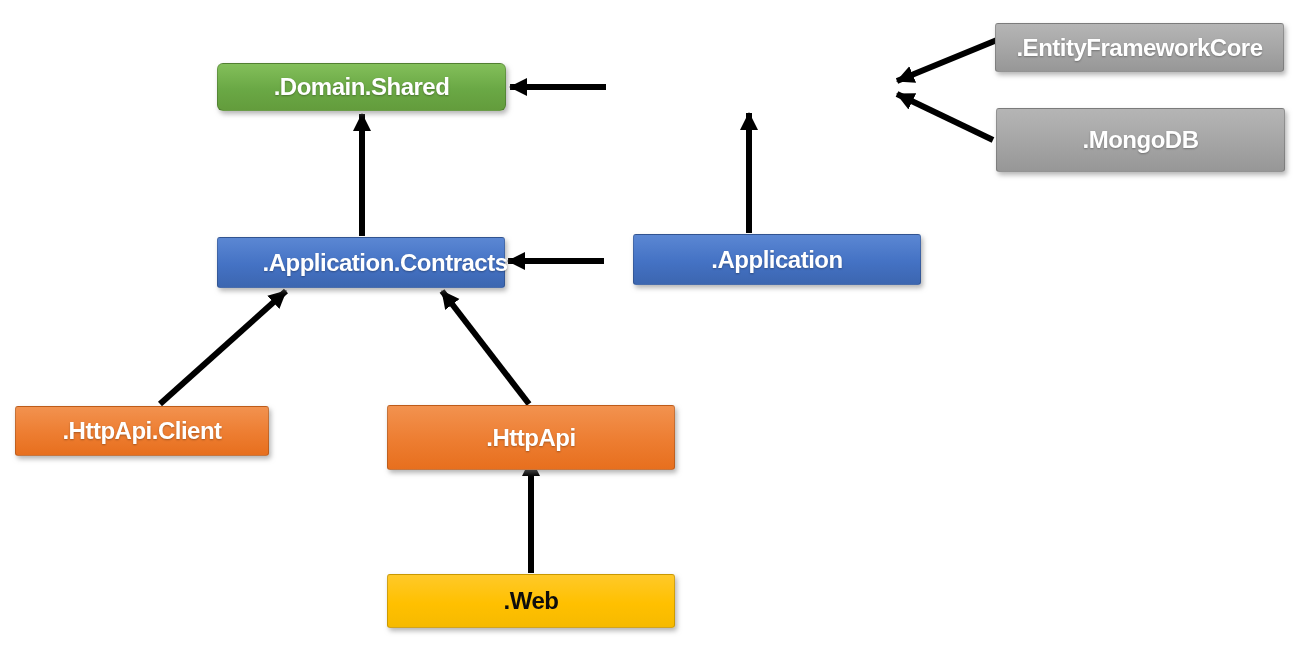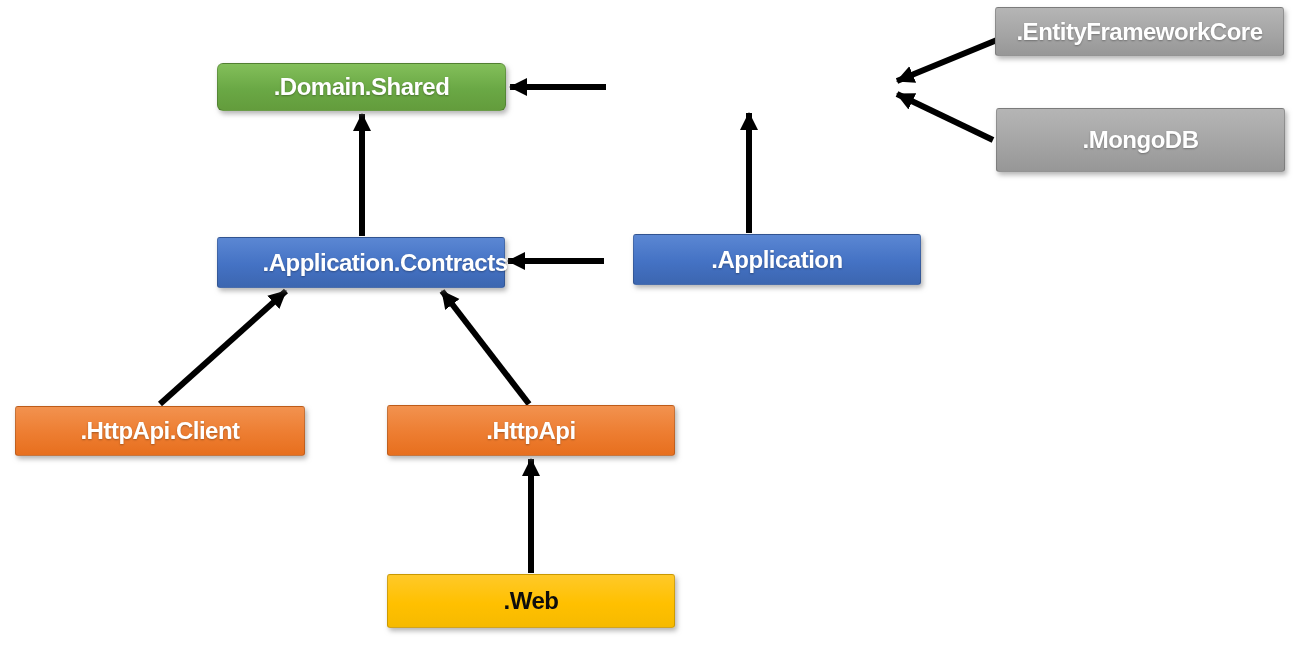--- a/index.html
+++ b/index.html
@@ -54,41 +54,41 @@
         <line x1="529" y1="404" x2="442" y2="291" stroke="#000000" stroke-width="6" marker-end="url(#arrowhead)"></line>
         <line x1="531" y1="573" x2="531" y2="459" stroke="#000000" stroke-width="6" marker-end="url(#arrowhead)"></line>
       </g>
   </svg>
 
   <div class="node green" style="left:217px;top:63px;width:289px;height:48px;">
     <span>.Domain.Shared</span>
   </div>
 
 
-  <div class="node gray" style="left:995px;top:7px;width:289px;height:49px;">
+  <div class="node gray" style="left:995px;top:23px;width:289px;height:49px;">
     <span>.EntityFrameworkCore</span>
   </div>
 
   <div class="node gray" style="left:996px;top:108px;width:289px;height:64px;">
     <span>.MongoDB</span>
   </div>
 
   <div class="node blue" style="left:217px;top:237px;width:288px;height:51px;padding-left:48px;">
     <span>.Application.Contracts</span>
   </div>
 
   <div class="node blue" style="left:605px;top:234px;width:288px;height:51px;margin-left:28px;">
     <span>.Application</span>
   </div>
 
-  <div class="node orange" style="left:15px;top:406px;width:290px;height:50px;">
+  <div class="node orange" style="left:15px;top:406px;width:254px;height:50px;">
     <span>.HttpApi.Client</span>
   </div>
 
-  <div class="node orange" style="left:387px;top:405px;width:288px;height:51px;">
+  <div class="node orange" style="left:387px;top:405px;width:288px;height:65px;">
     <span>.HttpApi</span>
   </div>
 
   <div class="node yellow dark-text" style="left:387px;top:574px;width:288px;height:54px;">
     <span>.Web</span>
   </div>
 
 </div>
 
 </body></html>

